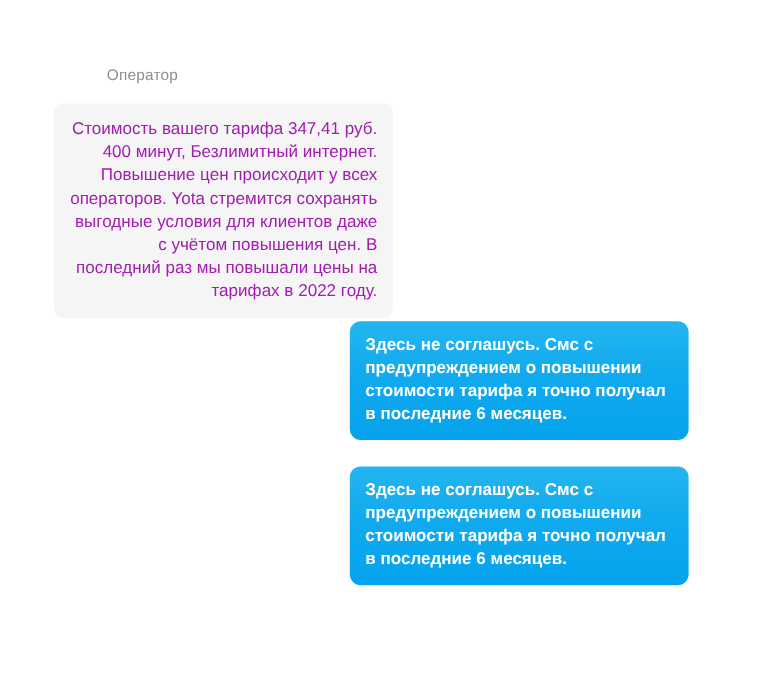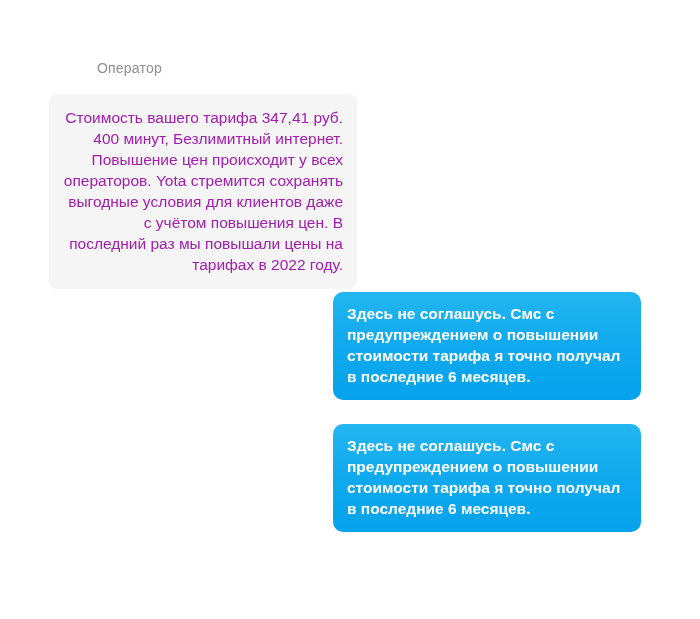--- a/index.html
+++ b/index.html
@@ -43,21 +43,21 @@
     border-radius: 8px;
     padding: 13px 14px 14px 14px;
     text-align: right;
   }
   .bubble-out {
     background: linear-gradient(180deg, #23b5f0 0%, #0fa9ee 50%, #05a3ec 100%);
     color: #ffffff;
     border-radius: 10px;
     padding: 11px 14px 13px 14px;
     font-weight: bold;
-    left: 333px;
+    left: 318px;
     width: 308px;
   }
   .bubble-out-1 { top: 292px; }
   .bubble-out-2 { top: 424px; }
   .bubble-out-3 { top: 548px; }
   .bubble p {
     margin: 0;
   }
 </style>
 </head>

